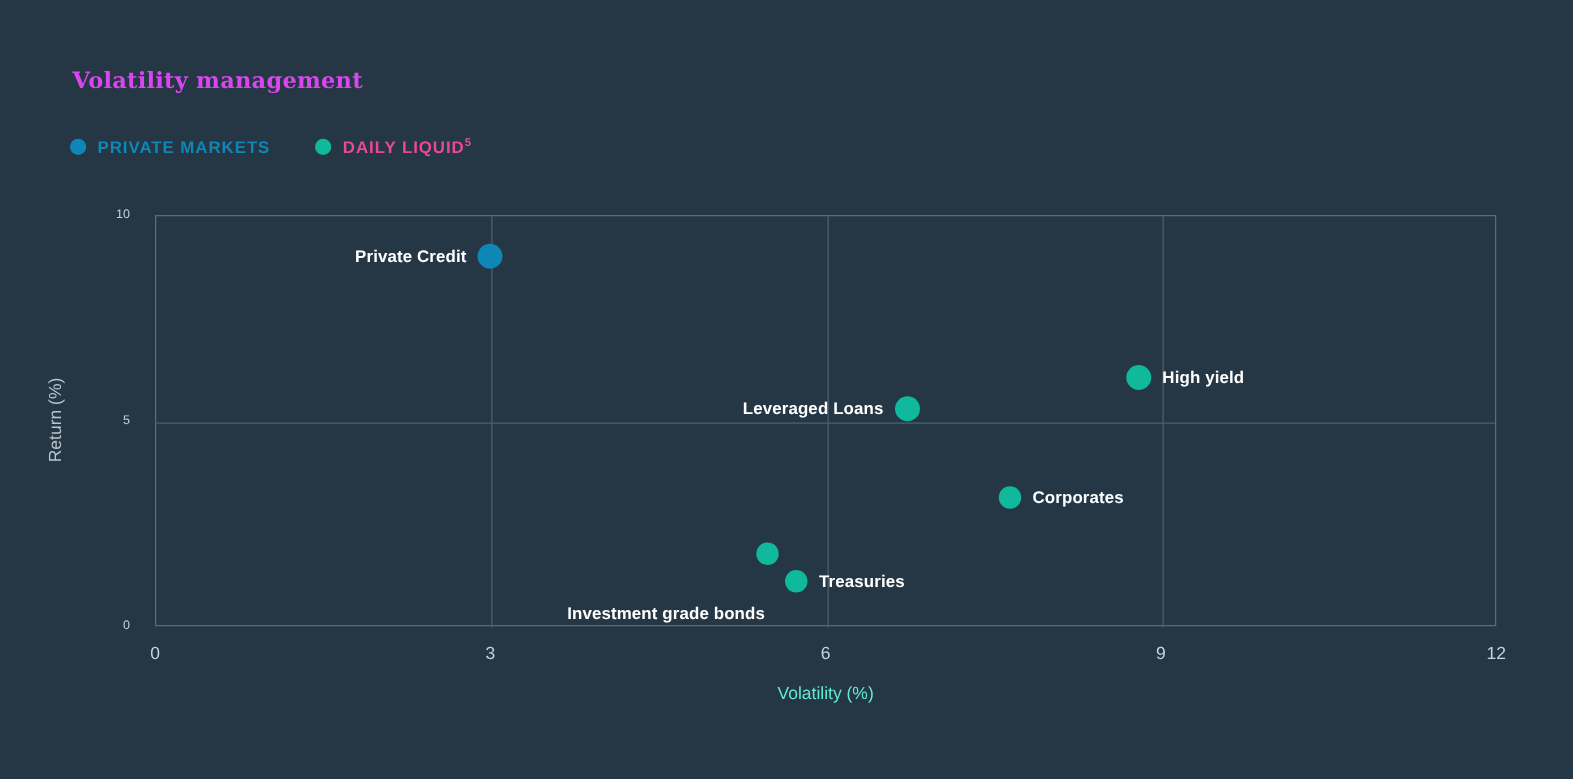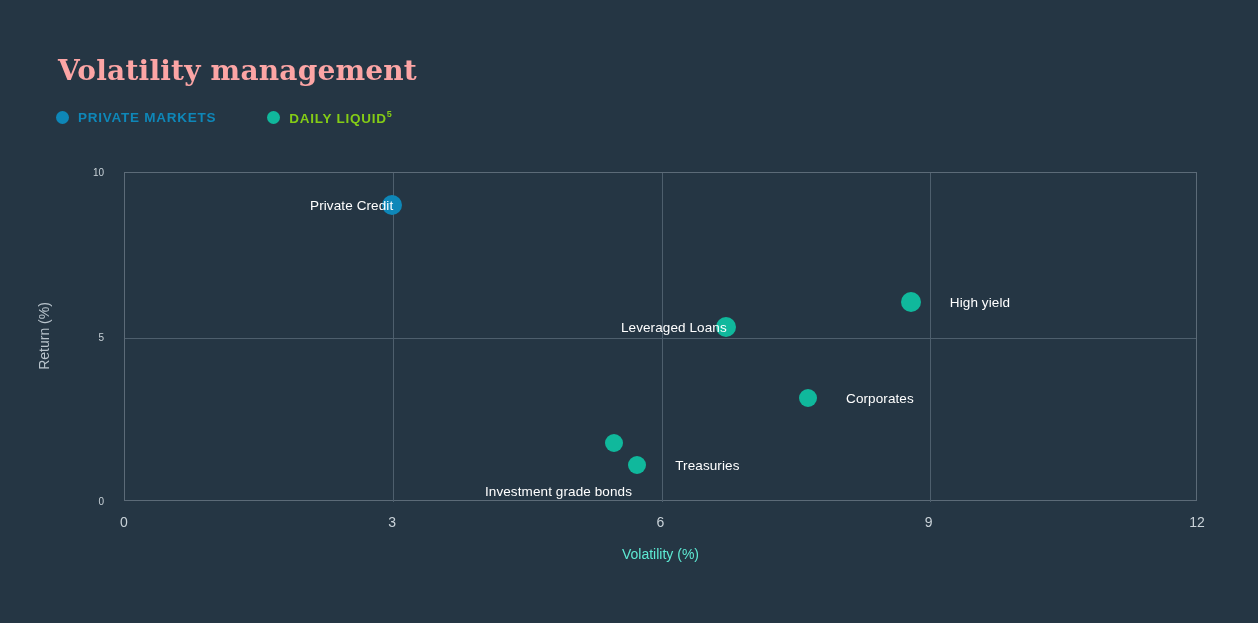--- a/index.html
+++ b/index.html
@@ -22,35 +22,35 @@
     height: 623px;
     background: #253644;
   }
 
   
   #chart-title {
     position: absolute;
     left: 58px;
     top: 54px;
     font-family: "DejaVu Serif", "Liberation Serif", serif;
-    font-size: 28px;
+    font-size: 18px;
     font-weight: bold;
-    color: #fca5a5;
+    color: #d946ef;
     letter-spacing: 0.2px;
     white-space: nowrap;
   }
 
   
   #legend {
     position: absolute;
     left: 56px;
     top: 107px;
     display: flex;
     align-items: flex-start;
-    gap: 51px;
+    gap: 36px;
     height: 20px;
   }
   .legend-item {
     display: flex;
     align-items: center;
     gap: 9px;
     height: 20px;
   }
   .legend-swatch {
     width: 13px;
@@ -97,26 +97,25 @@
 
   
   .point {
     position: absolute;
     border-radius: 50%;
     transform: translate(-50%, -50%);
   }
   .point-label {
     position: absolute;
     font-size: 13.5px;
-    font-weight: normal;
+    font-weight: bold;
     color: #ffffff;
     white-space: nowrap;
     transform: translateY(-50%);
     letter-spacing: 0.1px;
-    padding-left: 20px;
   }
   .point-label.left  { text-align: right; }
   .point-label.right { text-align: left; }
 
   
   .xtick {
     position: absolute;
     font-size: 14px;
     color: #c9d2d8;
     transform: translateX(-50%);
@@ -157,21 +156,21 @@
 
   <div id="chart-title">Volatility management</div>
 
   <div id="legend">
       <div class="legend-item">
         <span class="legend-swatch" style="background: rgb(14, 135, 184);"></span>
         <span class="legend-label" style="color: rgb(14, 135, 184);">PRIVATE MARKETS</span>
       </div>
       <div class="legend-item">
         <span class="legend-swatch" style="background: rgb(16, 184, 156);"></span>
-        <span class="legend-label" style="color: #84cc16;">DAILY LIQUID<sup>5</sup></span>
+        <span class="legend-label" style="color: #ec4899;">DAILY LIQUID<sup>5</sup></span>
       </div>
     </div>
 
   <div id="plot-area">
       <div class="gridline-v" style="left: 268.25px; height: 329px;"></div>
       <div class="gridline-v" style="left: 536.5px; height: 329px;"></div>
       <div class="gridline-v" style="left: 804.75px; height: 329px;"></div>
       <div class="gridline-h" style="top: 164.5px;"></div>
     </div>
 

